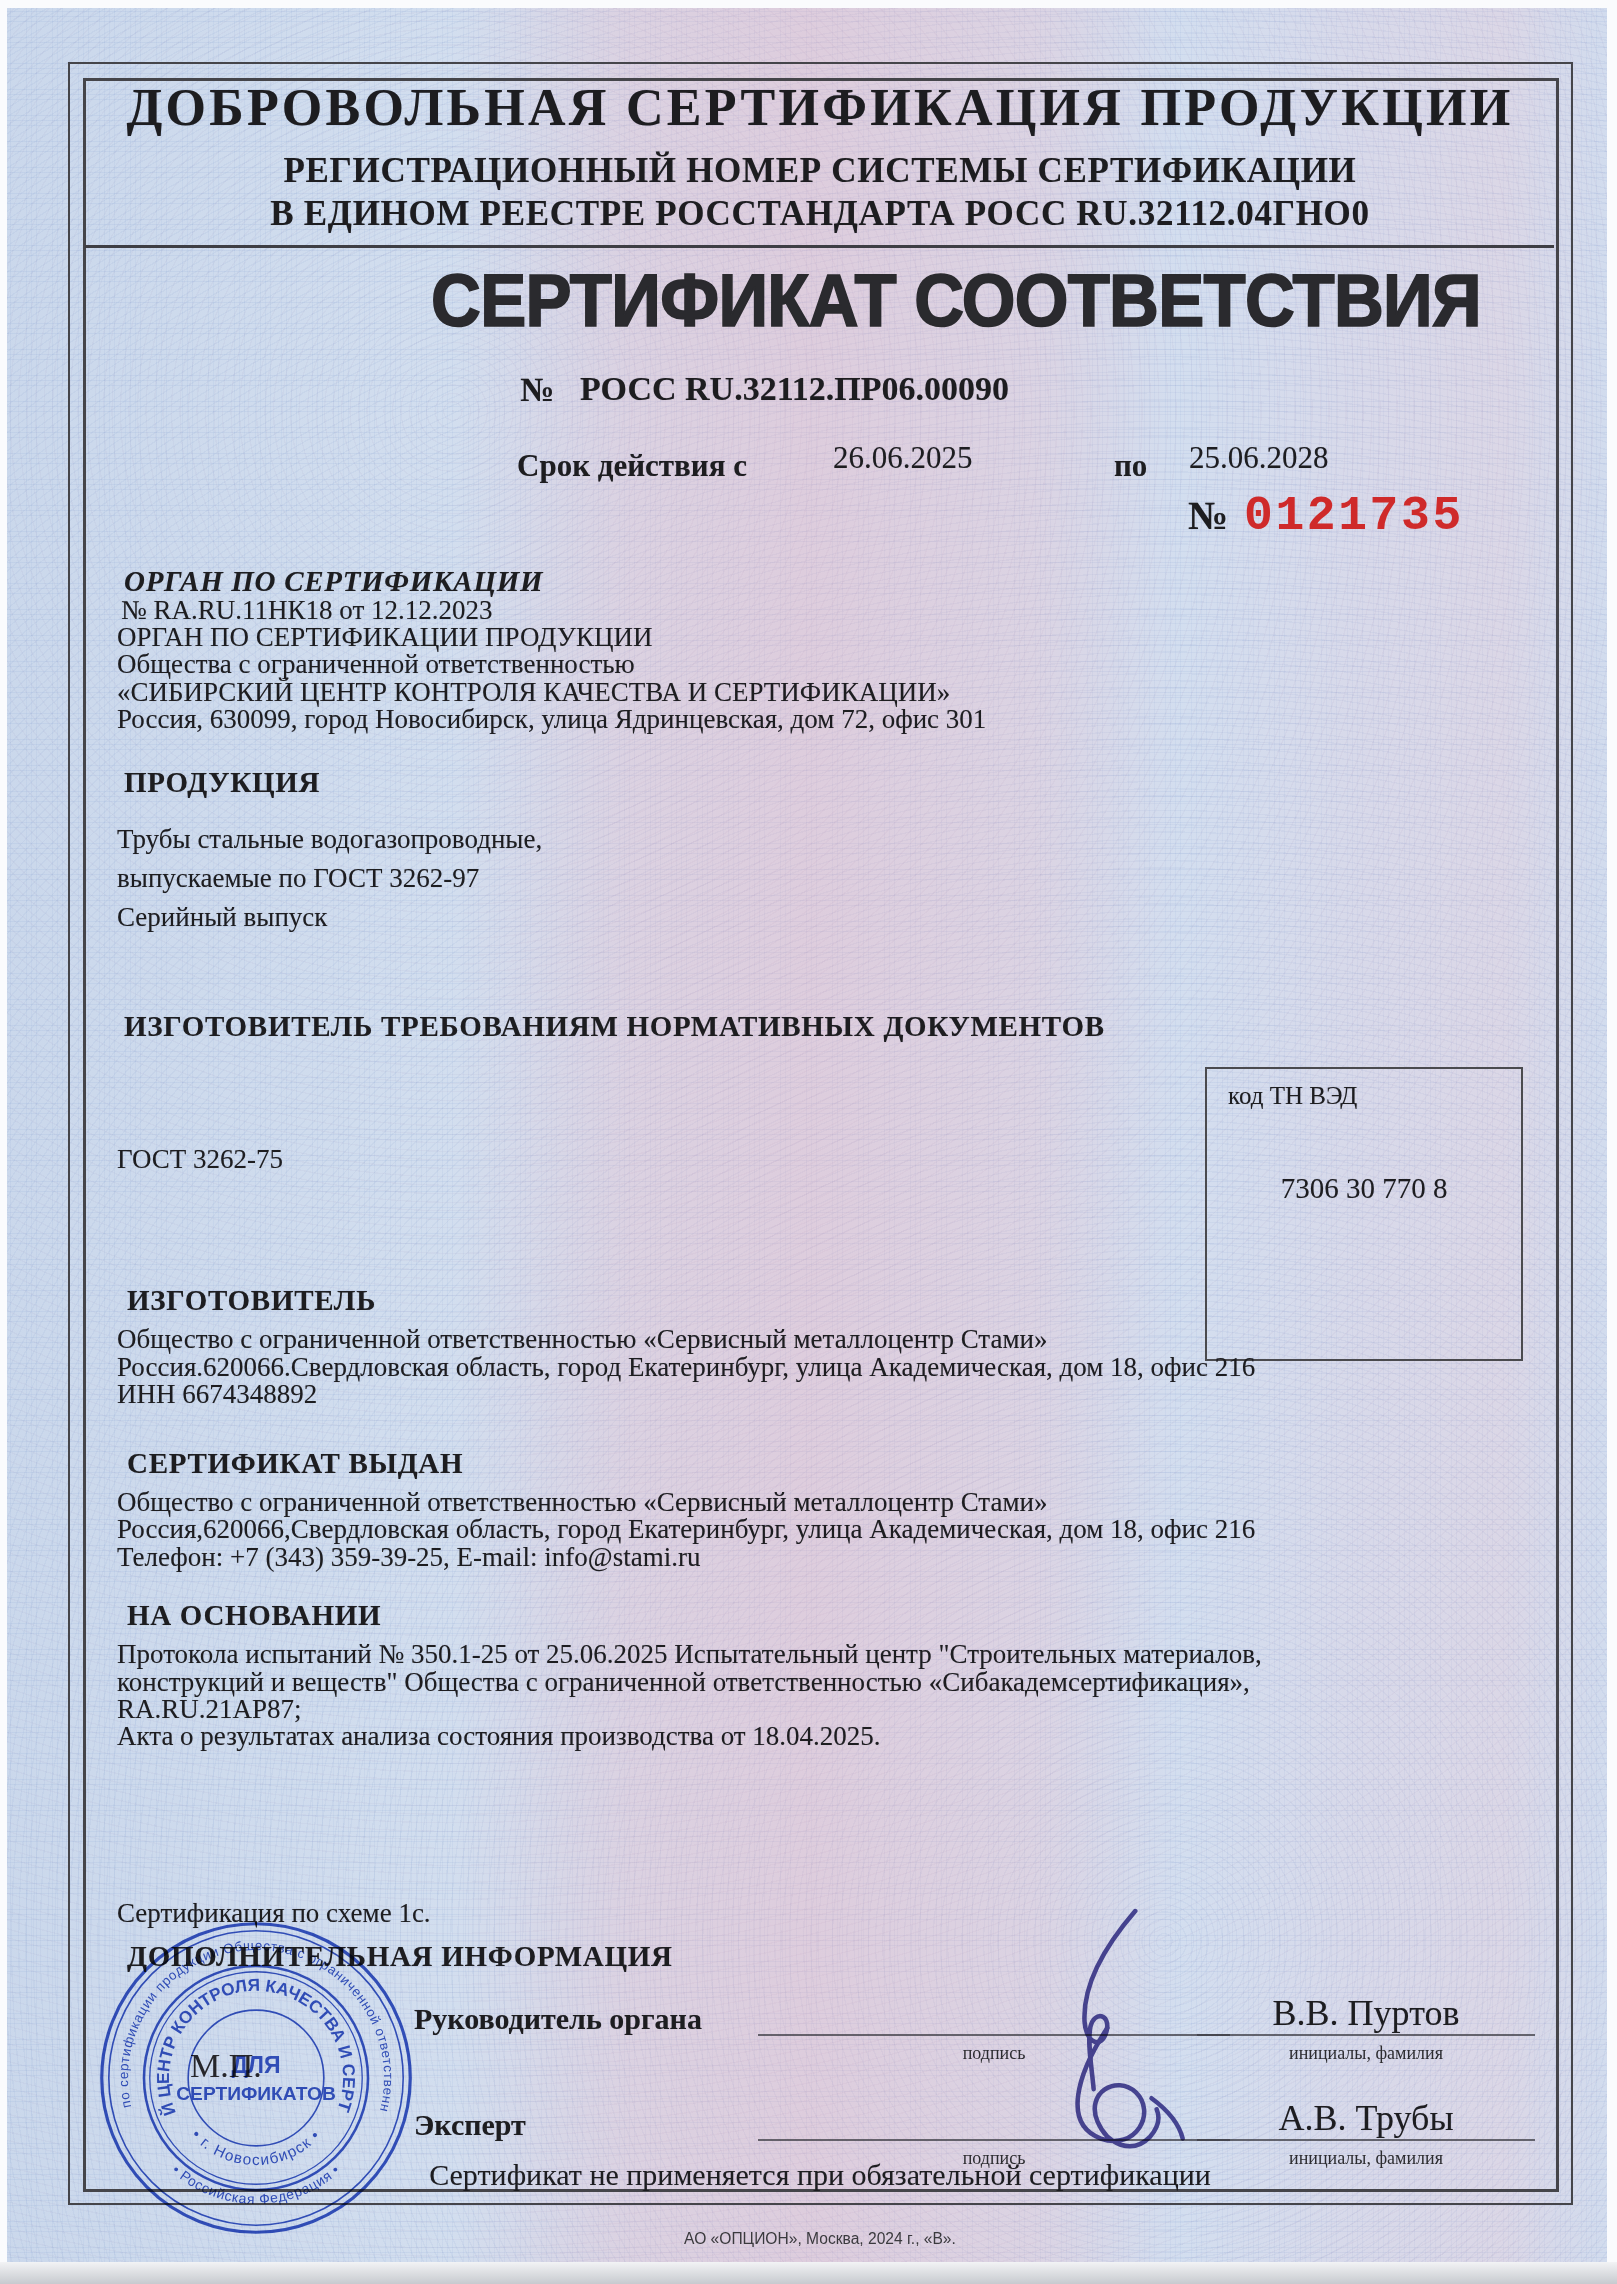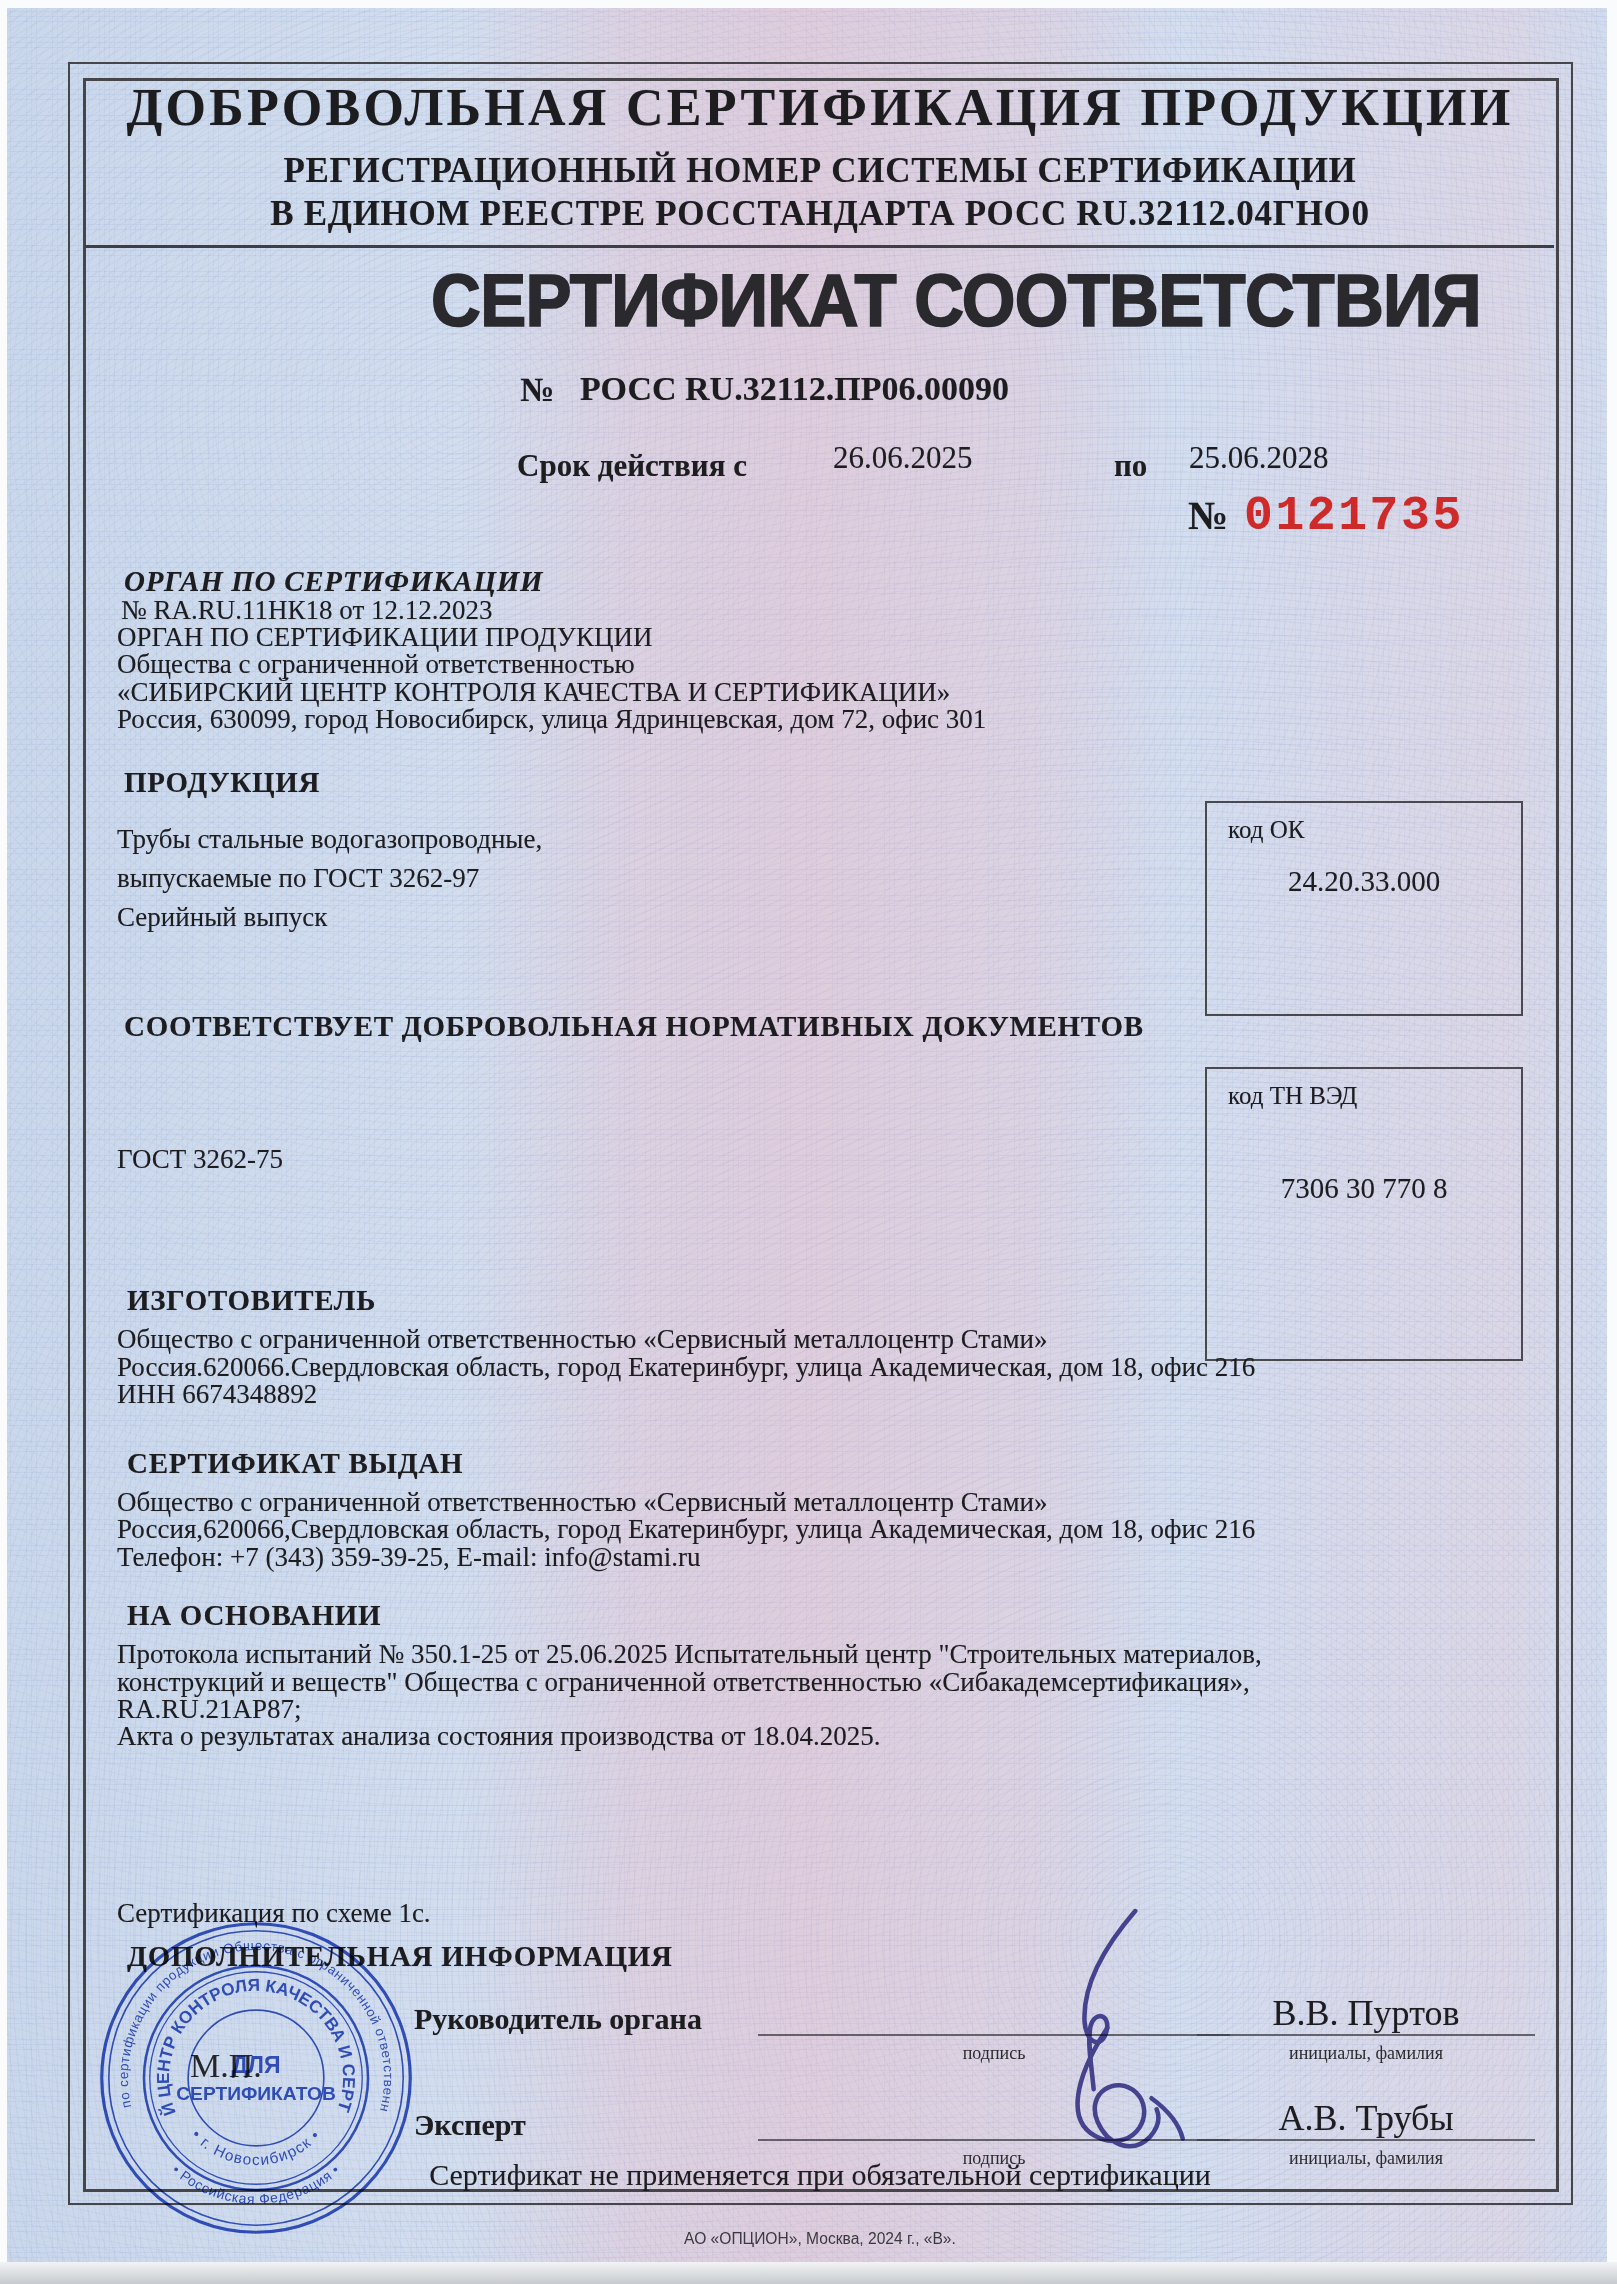--- a/index.html
+++ b/index.html
@@ -88,26 +88,22 @@
   <div class="abs body-l ink" style="left:117px;top:622px;">ОРГАН ПО СЕРТИФИКАЦИИ ПРОДУКЦИИ</div>
   <div class="abs body-l ink" style="left:117px;top:649px;">Общества с ограниченной ответственностью</div>
   <div class="abs body-l ink" style="left:117px;top:677px;">«СИБИРСКИЙ ЦЕНТР КОНТРОЛЯ КАЧЕСТВА И СЕРТИФИКАЦИИ»</div>
   <div class="abs body-l ink" style="left:117px;top:704px;">Россия, 630099, город Новосибирск, улица Ядринцевская, дом 72, офис 301</div>
 
   <div class="abs sec-h ink" style="left:124px;top:766px;">ПРОДУКЦИЯ</div>
   <div class="abs body-l ink" style="left:117px;top:824px;">Трубы стальные водогазопроводные,</div>
   <div class="abs body-l ink" style="left:117px;top:863px;">выпускаемые по  ГОСТ 3262-97</div>
   <div class="abs body-l ink" style="left:117px;top:902px;">Серийный выпуск</div>
 
-  <div class="codebox" style="left:1205px;top:801px;width:314px;height:211px;">
-    <div class="lbl ink">код ОК</div>
-    <div class="val ink" style="top:62px;">24.20.33.000</div>
-  </div>
 
-  <div class="abs sec-h ink" style="left:124px;top:1010px;">СООТВЕТСТВУЕТ ДОБРОВОЛЬНАЯ НОРМАТИВНЫХ ДОКУМЕНТОВ</div>
+  <div class="abs sec-h ink" style="left:124px;top:1010px;">ИЗГОТОВИТЕЛЬ ТРЕБОВАНИЯМ НОРМАТИВНЫХ ДОКУМЕНТОВ</div>
   <div class="abs body-l ink" style="left:117px;top:1144px;">ГОСТ 3262-75</div>
 
   <div class="codebox" style="left:1205px;top:1067px;width:314px;height:290px;">
     <div class="lbl ink">код ТН ВЭД</div>
     <div class="val ink" style="top:103px;">7306 30 770 8</div>
   </div>
 
   <div class="abs sec-h ink" style="left:127px;top:1284px;">ИЗГОТОВИТЕЛЬ</div>
   <div class="abs body-l ink" style="left:117px;top:1324px;">Общество с ограниченной ответственностью «Сервисный металлоцентр Стами»</div>
   <div class="abs body-l ink" style="left:117px;top:1352px;">Россия.620066.Свердловская область,  город Екатеринбург, улица Академическая, дом 18, офис 216</div>

